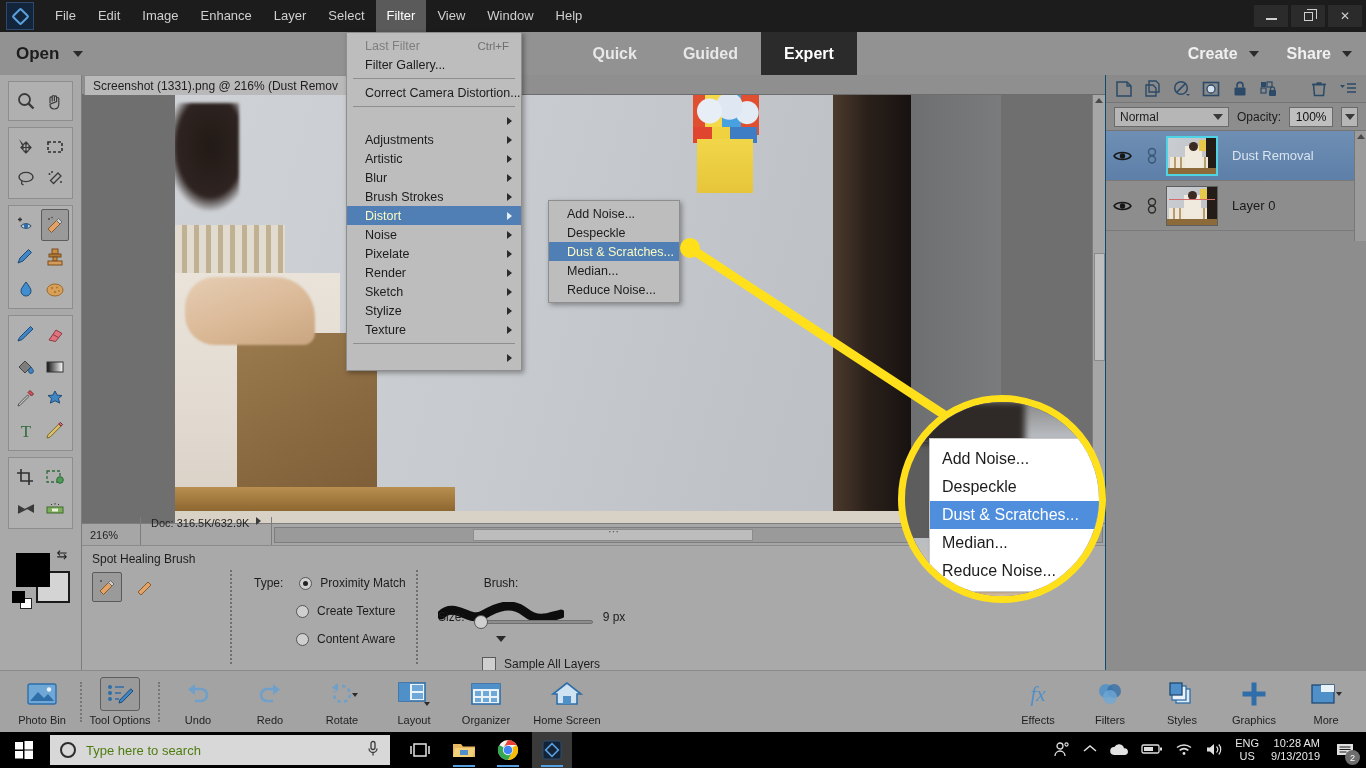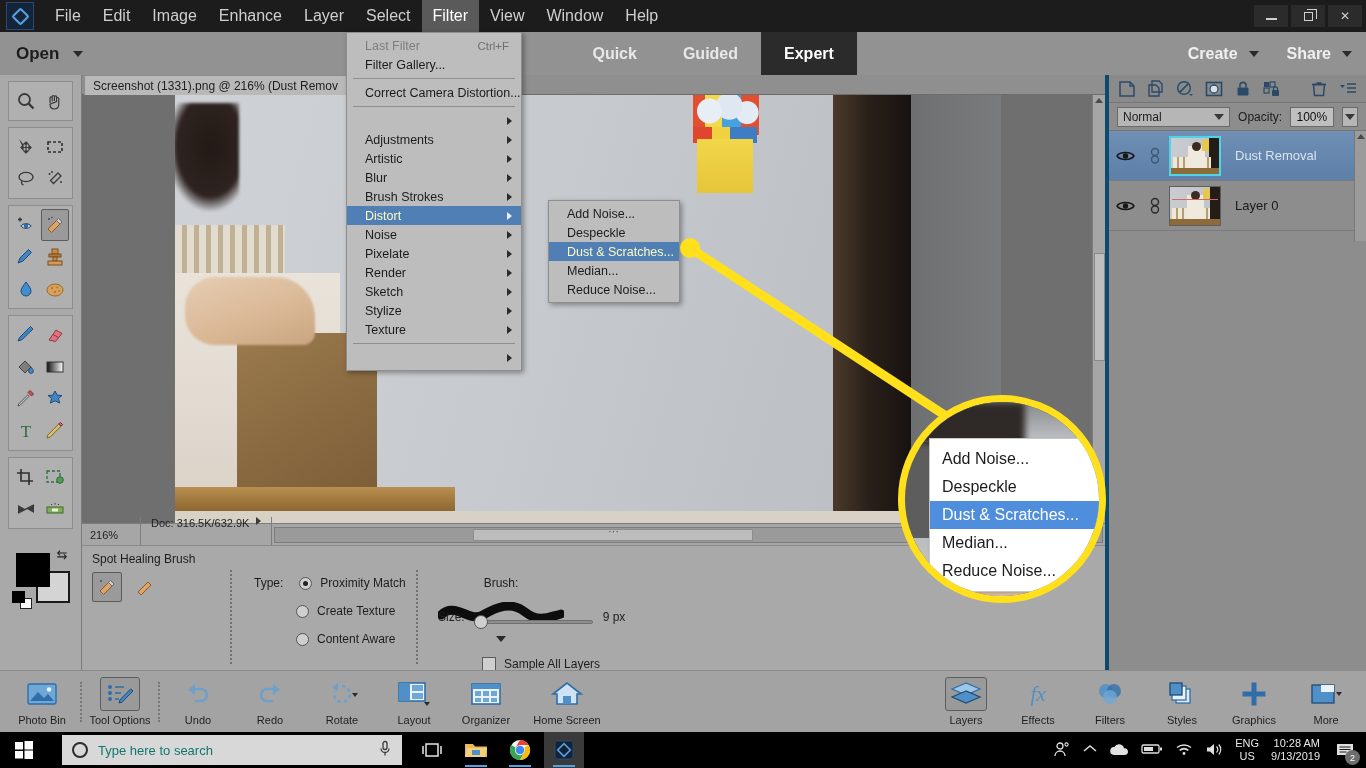--- a/index.html
+++ b/index.html
@@ -24,21 +24,21 @@
     display: flex; align-items: center; justify-content: center;
     position: relative;
   }
   .pse-logo .diamond {
     width: 13px; height: 13px; background: transparent;
     border: 2px solid #5aa0dd; transform: rotate(45deg);
     border-radius: 2px;
   }
   .menubar { display: flex; align-items: center; height: 32px; margin-left: 10px; }
   .menubar .mi {
-    color: #cfcfcf; font-size: 16px; padding: 7px 11px; cursor: default;
+    color: #cfcfcf; font-size: 13px; padding: 7px 11px; cursor: default;
     line-height: 18px;
   }
   .menubar .mi.active { background: #5a5a5a; color: #ffffff; }
   .winbtns { position: absolute; right: 4px; top: 0; height: 32px; display: flex; align-items: center; }
   .winbtn {
     width: 34px; height: 22px; margin-left: 3px;
     display: flex; align-items: center; justify-content: center;
     color: #cfcfcf; font-size: 12px;
     background: #2b2b2b;
   }
@@ -224,21 +224,21 @@
   .brushpreview { width: 126px; height: 22px; display:flex;align-items:center; }
   .to-size { position: absolute; left: 356px; top: 64px; display:flex; align-items:flex-end; gap: 10px; }
   .slider { position: relative; width: 118px; height: 4px; background: #8d8d8d; border:1px solid #6f6f6f; border-radius:2px;}
   .slider .knob { position:absolute; left:-2px; top:-6px; width:14px;height:14px;border-radius:50%;background:#cfcfcf;border:1px solid #555;}
   .checkbox { width: 14px; height: 14px; border: 1px solid #5a5a5a; background: #cfcfcf; display:inline-block; }
   .to-sample { position: absolute; left: 400px; top: 96px; display: flex; align-items: center; gap: 8px; margin-top: 15px; }
 
   
   .rightpanel {
     position: absolute; left: 1105px; top: 75px; width: 261px; height: 595px;
-    background: #8d8d8d; border-left: 4px solid #0c4a6e;
+    background: #8d8d8d; border-left: 1px solid #0c4a6e;
   }
   .lp-toolbar {
     height: 28px; background: #8a8a8a; border-bottom: 1px solid #757575;
     display: flex; align-items: center; padding: 0 8px; gap: 9px;
   }
   .lp-ic { width: 20px; height: 20px; display:flex;align-items:center;justify-content:center; }
   .lp-modebar {
     height: 28px; display: flex; align-items: center; gap: 8px; padding: 0 8px;
     background: #8d8d8d; border-bottom: 1px solid #757575;
   }
@@ -295,23 +295,23 @@
   .appbar-right { position:absolute; right: 4px; display:flex; align-items:center; }
   .dotsep { width: 2px; height: 40px; border-left: 2px dotted #777; margin: 0 2px; }
 
   
   .wintaskbar {
     position: absolute; left: 0; top: 732px; width: 1366px; height: 36px;
     background: #000000; display: flex; align-items: center;
   }
   .startbtn { width: 48px; height: 36px; display:flex;align-items:center;justify-content:center; }
   .searchbox {
-    width: 340px; height: 30px; background: #d8d8d8; margin-left: 14px;
+    width: 340px; height: 30px; background: #d8d8d8; margin-left: 2px;
     display: flex; align-items: center; padding: 0 10px; gap: 10px;
-    font-size: 13px; color: #0f766e;
+    font-size: 13px; color: #4d7c0f;
   }
   .circ { width: 16px; height: 16px; border: 2px solid #2d2d2d; border-radius: 50%; }
   .tbicons { display:flex; align-items:center; gap: 4px; margin-left: 10px; }
   .tbic { width: 40px; height: 36px; display:flex;align-items:center;justify-content:center; position:relative; }
   .tbic.run::after { content:''; position:absolute; left:9px; bottom:1px; width:22px; height:2px; background:#54a0e0; }
   .tbic.act { background:#3a3a3a; }
   .tray { position:absolute; right: 0; top:0; height:36px; display:flex; align-items:center; gap: 12px; padding-right: 8px; color:#e8e8e8; font-size:11px;}
   .tray .lang { display:flex; flex-direction:column; align-items:center; line-height:13px; }
   .tray .clock { display:flex; flex-direction:column; align-items:flex-end; line-height:13px; }
   .notif { position: relative; width: 26px; height: 26px; display:flex;align-items:center;justify-content:center; }
@@ -1026,29 +1026,20 @@
         <div class="ai-ic">
           <svg width="32" height="26" viewBox="0 0 32 26">
               <path d="M16 2L2 13h4v10h20V13h4z" fill="#cfe3f3" stroke="#2f6ea8" stroke-width="1.6"></path>
               <rect x="12" y="15" width="8" height="8" fill="#4f90c8"></rect>
             </svg>
         </div>
         <div>Home Screen</div>
       </div>
     </div>
     <div class="appbar-right">
-      <div class="appitem sel">
-        <div class="ai-ic">
-          <svg width="32" height="26" viewBox="0 0 32 26">
-              <path d="M16 2L2 8l14 6 14-6z" fill="#9ec6e6" stroke="#2f6ea8" stroke-width="1.2"></path>
-              <path d="M16 10L2 16l14 6 14-6z" fill="#4f90c8" stroke="#1f4b75" stroke-width="1.2"></path>
-            </svg>
-        </div>
-        <div>Layers</div>
-      </div>
       <div class="appitem">
         <div class="ai-ic">
           <svg width="32" height="26" viewBox="0 0 32 26">
               <text x="16" y="20" font-family="Liberation Serif, serif" font-style="italic" font-size="21" fill="#4f90c8" text-anchor="middle">fx</text>
             </svg>
         </div>
         <div>Effects</div>
       </div>
       <div class="appitem">
         <div class="ai-ic">

